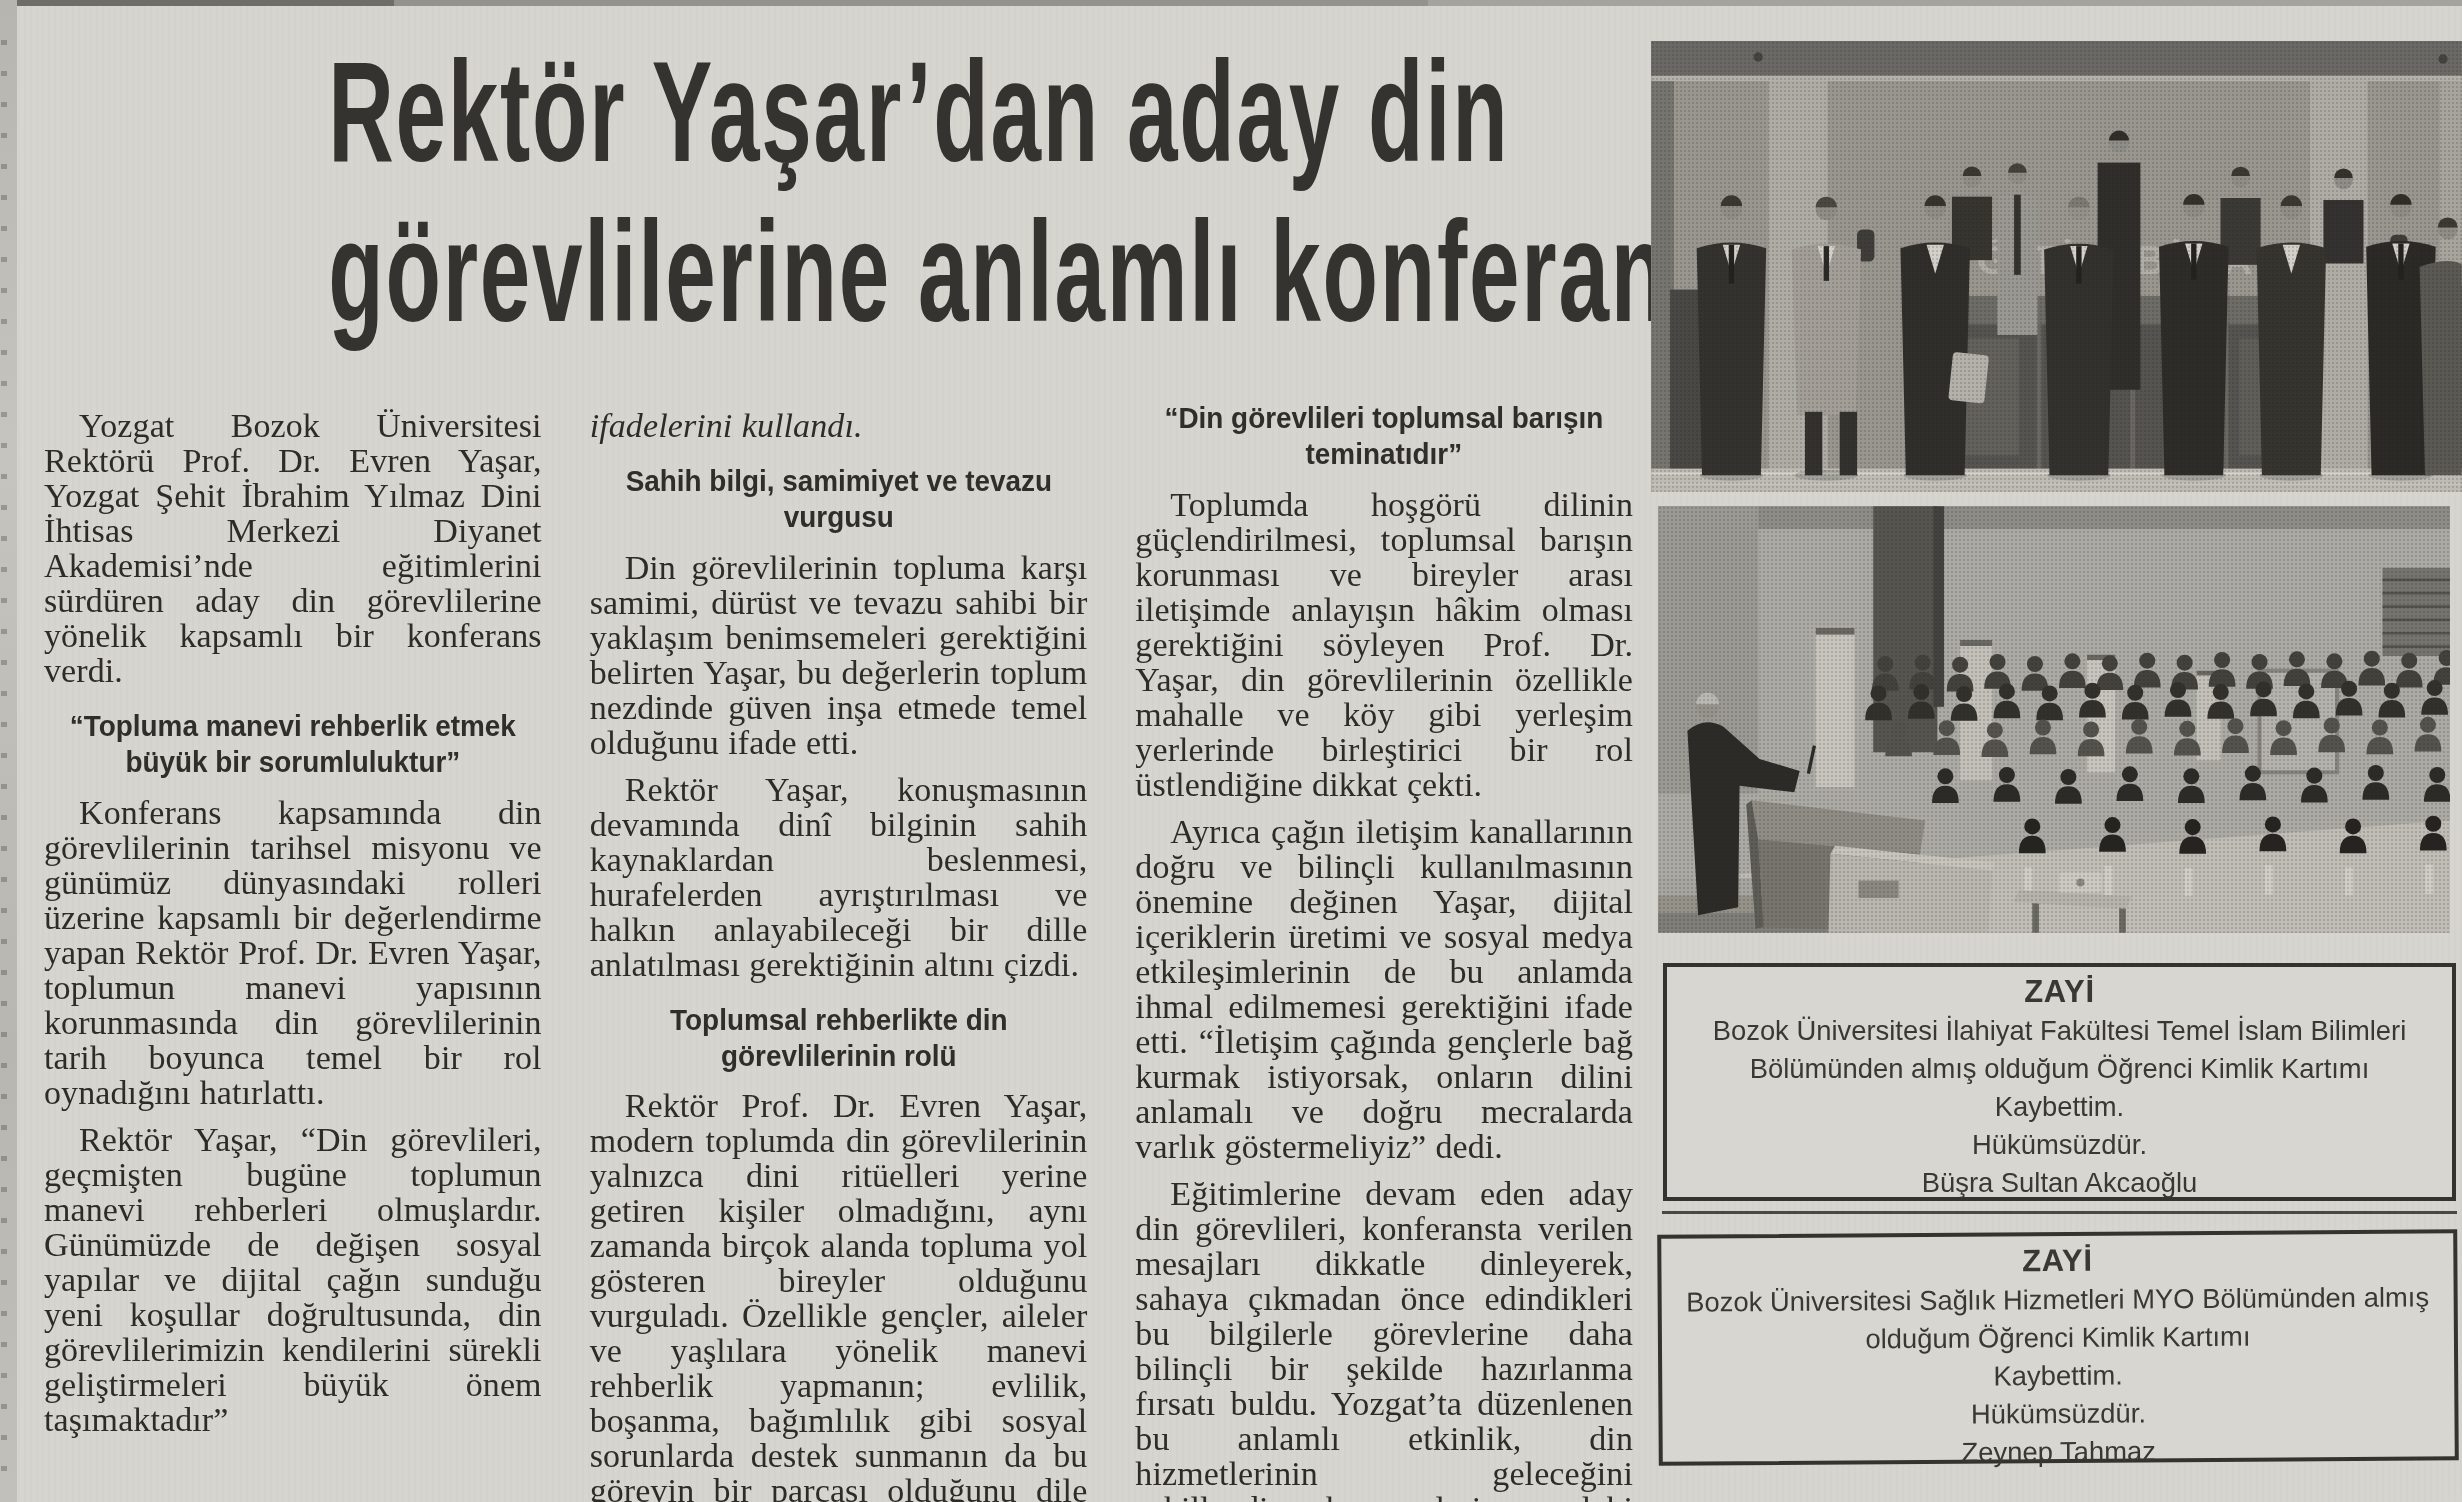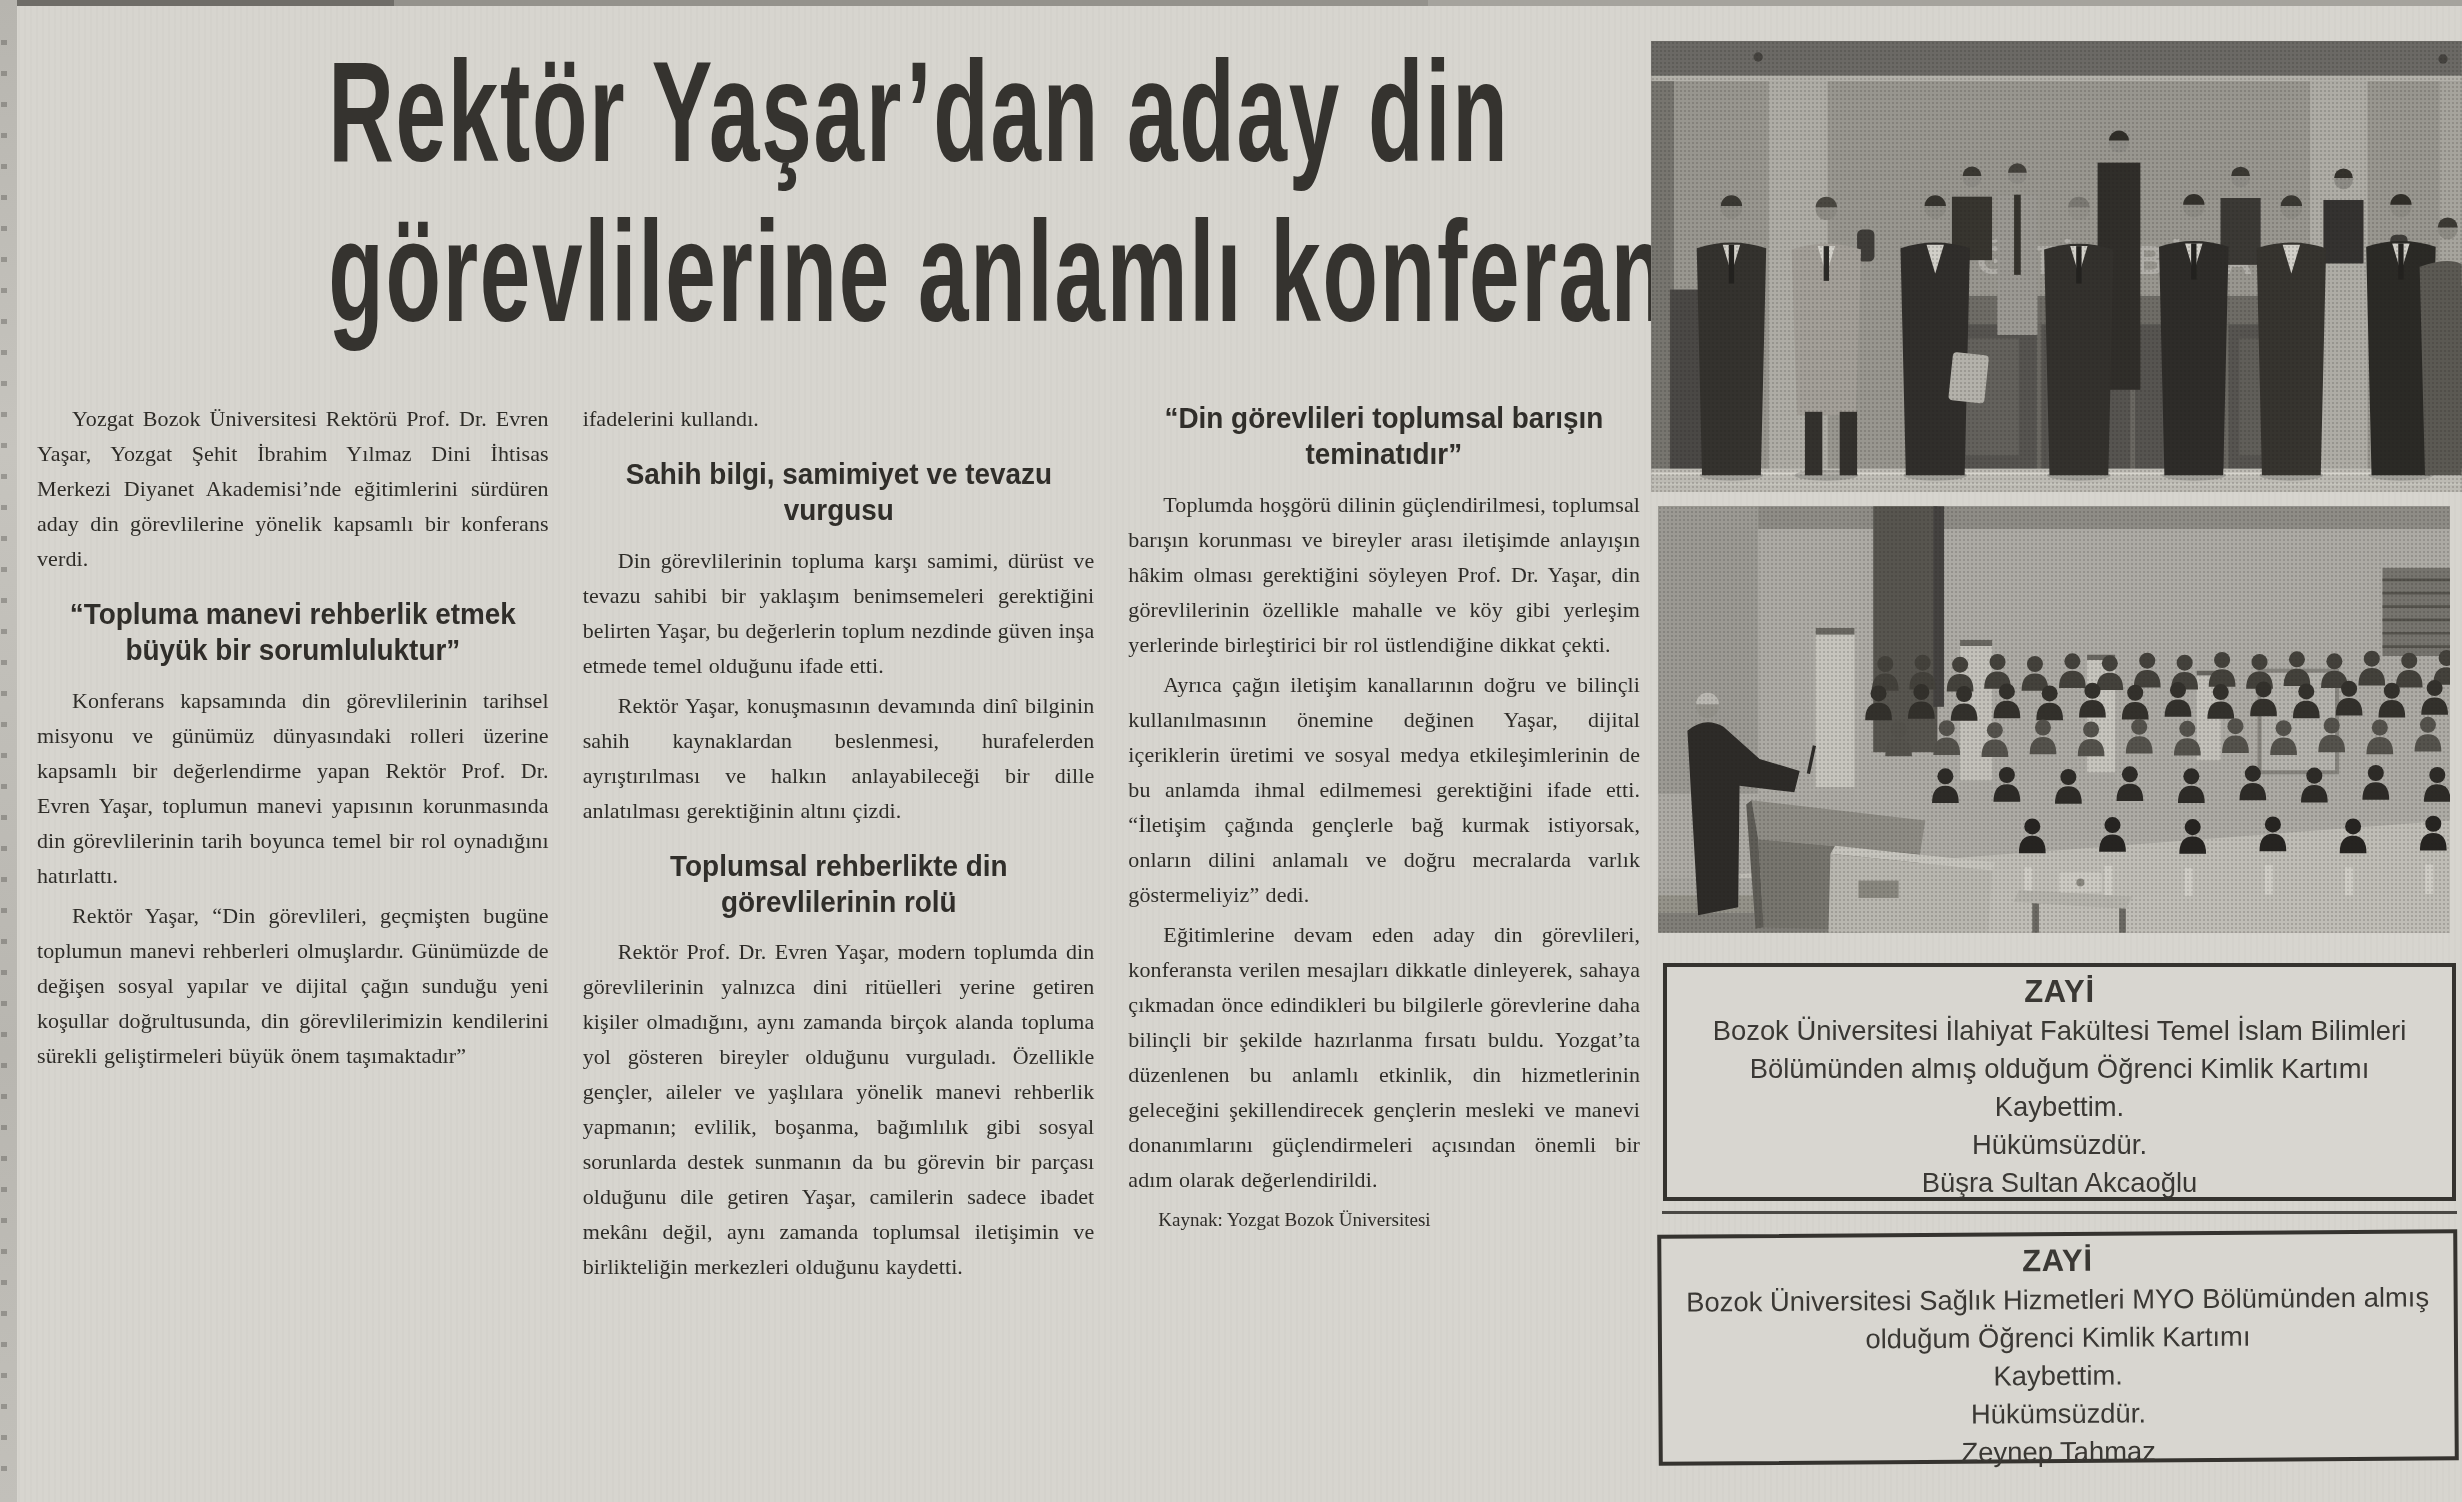--- a/index.html
+++ b/index.html
@@ -22,23 +22,23 @@
     background:repeating-linear-gradient(180deg, rgba(52,50,46,.30) 0 4.7px, rgba(0,0,0,0) 4.7px 31px);}
   
   .headline{position:absolute;left:40px;top:32px;width:1601px;text-align:center;color:#35332f;}
   .hl-line{font-family:"Liberation Sans",sans-serif;font-weight:700;
     font-size:142px;line-height:160px;letter-spacing:2.7px;white-space:nowrap;
     transform:scaleX(0.64);transform-origin:50% 50%;}
   
   .cols{position:absolute;left:32px;top:396px;width:1613px;height:1102px;
     display:flex;gap:24px;color:#2e2c28;}
   .col{flex:1 1 0;min-width:0;}
-  .body-p{font-size:22px;line-height:35px;text-align:justify;margin:5px;
+  .body-p{font-size:34px;line-height:35px;text-align:justify;margin:12px;
     text-indent:35px;letter-spacing:0.1px;word-spacing:0.7px;}
-  .body-p.noindent{text-indent:0;}
+  .body-p.noindent{text-indent:0;font-style:italic;}
   .subhead{font-family:"Liberation Sans",sans-serif;font-weight:700;color:#302e2a;
     font-size:30px;line-height:36px;text-align:center;margin:20px 0 14.7px 0;
     transform:scaleX(0.93);transform-origin:50% 50%;}
   .subhead.first{margin-top:4px;}
   .source-p{font-size:19px;line-height:35px;margin:0;text-indent:35px;max-width:348px;}
   
   .photo{position:absolute;overflow:hidden;background:#9a9892;}
   .photo svg{display:block;filter:blur(0.7px);}
   .photo::after{content:"";position:absolute;inset:0;pointer-events:none;
     background-image:radial-gradient(rgba(30,28,25,.17) 0.7px, rgba(0,0,0,0) 1.1px);

